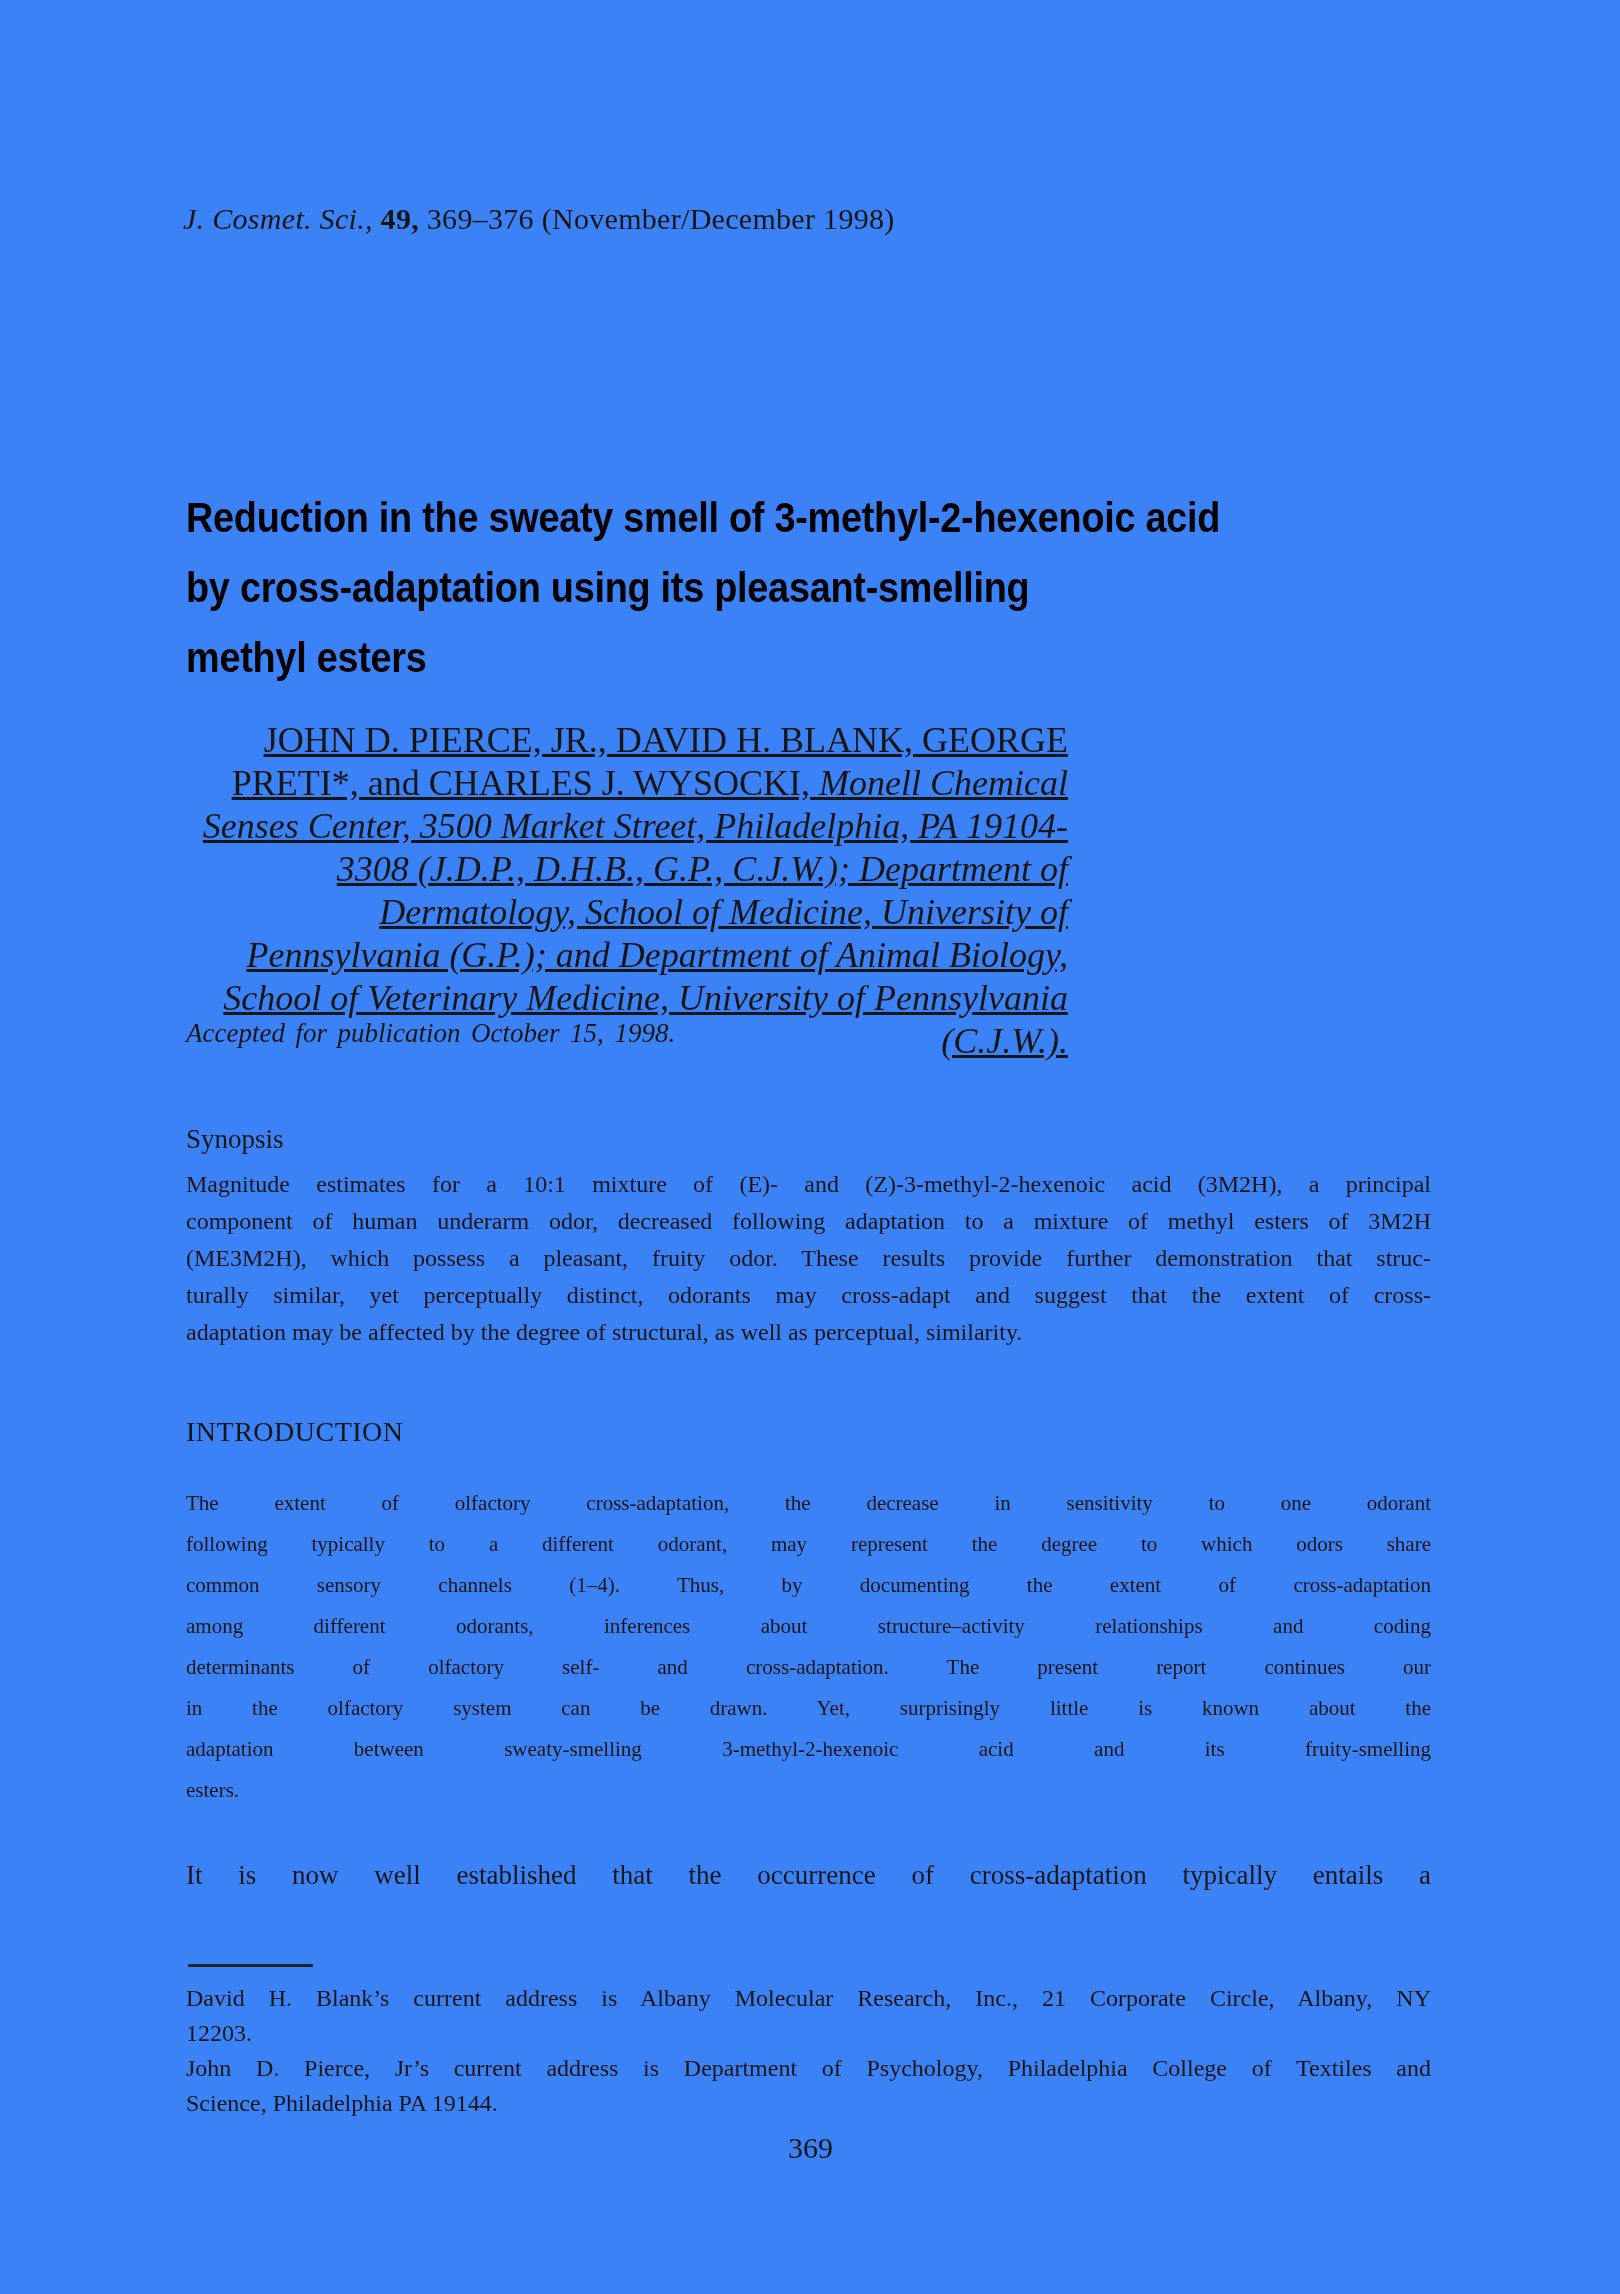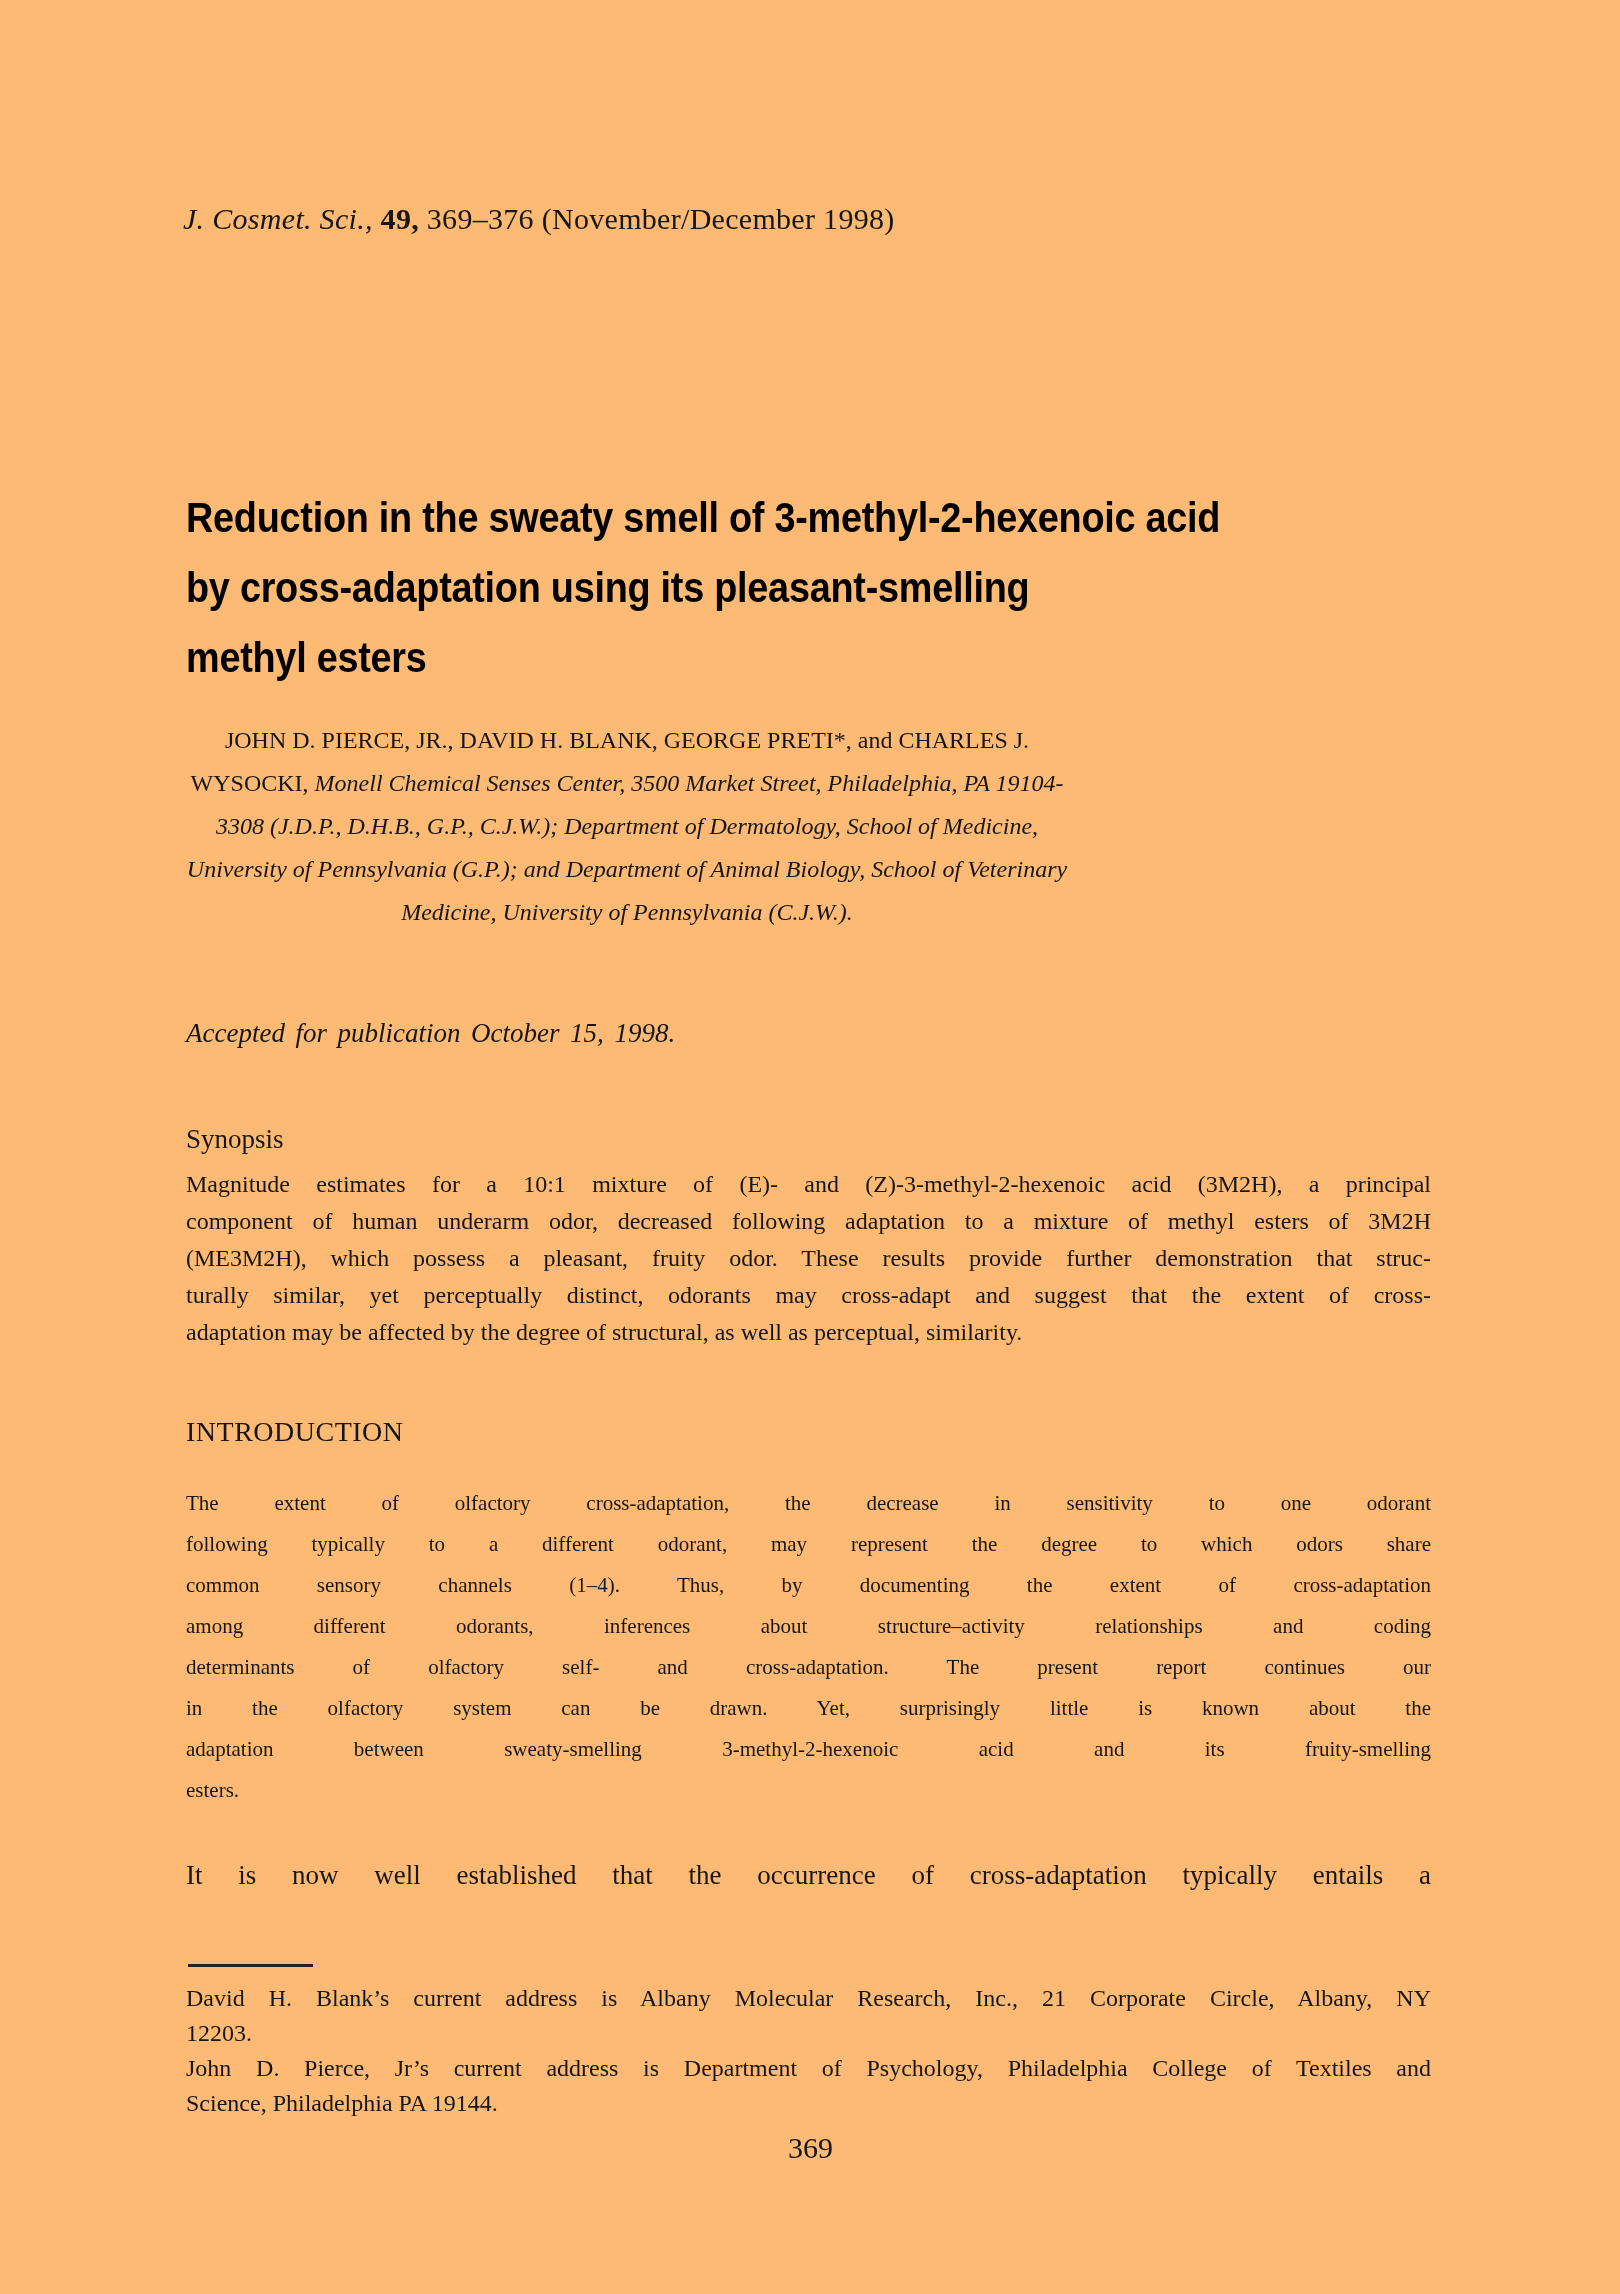--- a/index.html
+++ b/index.html
@@ -1,20 +1,20 @@
 <!DOCTYPE html>
 <html><head>
 <meta charset="utf-8">
 <style>
   html, body { margin: 0; padding: 0; background: #ffffff; }
   .page {
     position: relative;
     width: 1621px;
     height: 2294px;
-    background: #fdba74;
+    background: #3b82f6;
     color: #161616;
     font-family: "Liberation Serif", serif;
     overflow: hidden;
   }
   .abs { position: absolute; }
 
   
   .journal-line {
     left: 183px; top: 202px;
     font-size: 30px;
@@ -34,23 +34,24 @@
     white-space: nowrap;
     transform: scaleX(0.88);
     transform-origin: 0 50%;
     letter-spacing: -0.3px;
   }
 
   
   .authors {
     left: 186px; top: 719px;
     width: 882px;
-    font-size: 24px;
+    font-size: 36px;
     line-height: 43px;
-    text-align: center;
+    text-align: right;
+    text-decoration: underline;
   }
   .authors .affil { font-style: italic; }
 
   
   .accepted {
     left: 186px; top: 1018px;
     font-size: 27px;
     font-style: italic;
     white-space: nowrap;
     word-spacing: 3.8px;

